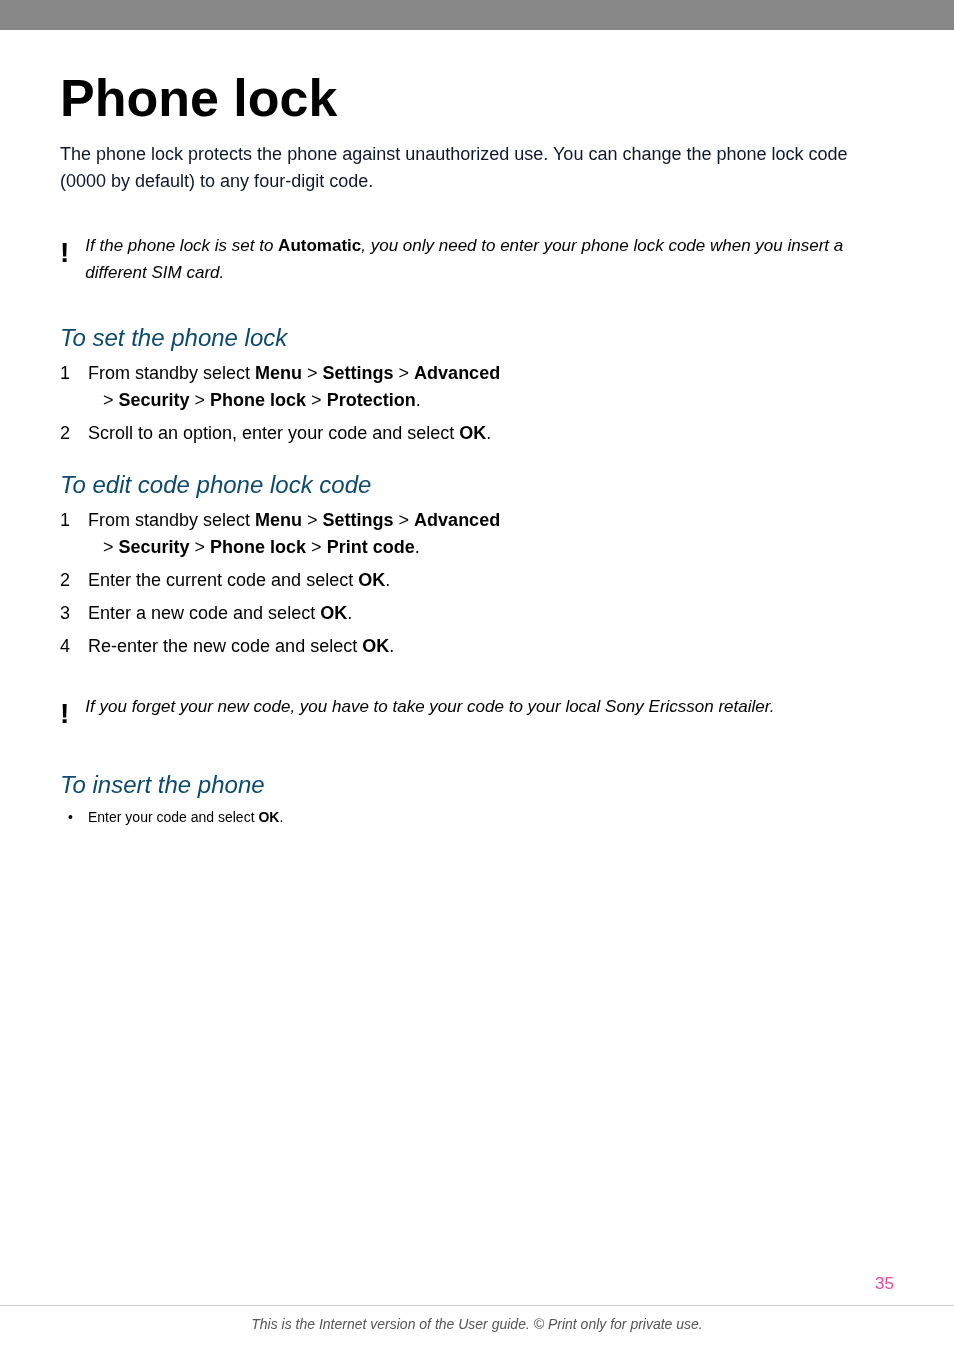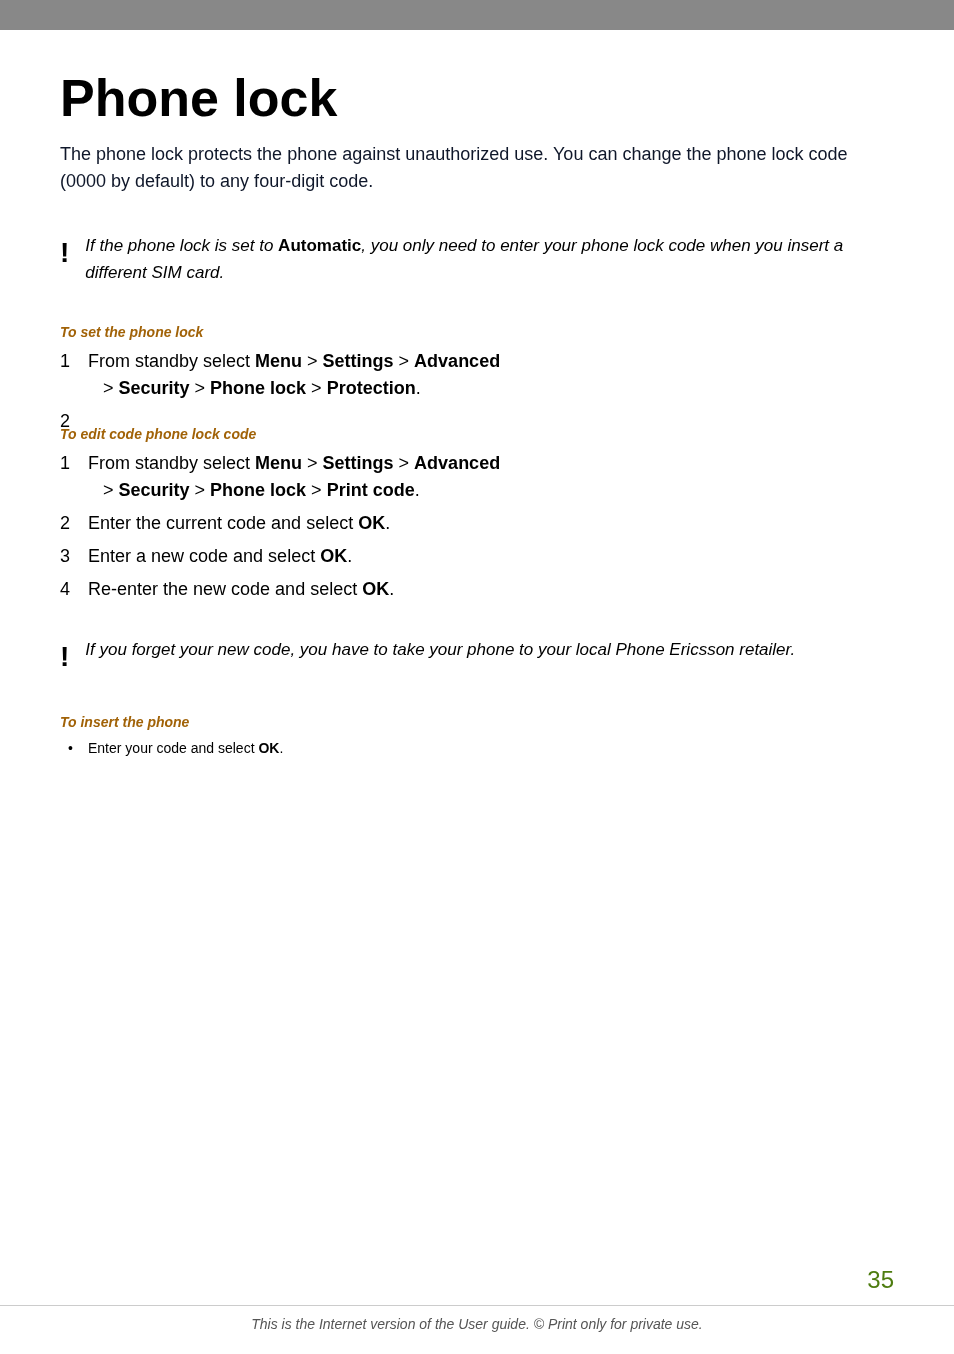--- a/index.html
+++ b/index.html
@@ -65,24 +65,24 @@
       line-height: 1.55;
     }
 
     .note-text strong {
       font-style: normal;
       font-weight: bold;
       text-align: right;
     }
 
     .section-title {
-      font-size: 14px;
-      font-weight: bold;
+      font-size: 24px;
+      font-weight: normal;
       font-style: italic;
-      color: #a16207;
+      color: #0c4a6e;
       margin-bottom: 8px;
       margin-top: 10px;
     }
 
     .numbered-list {
       list-style: none;
       padding: 0;
       margin: 0 0 20px 0;
     }
 
@@ -148,22 +148,22 @@
       font-size: 14px;
       color: #555555;
       font-style: italic;
       text-align: center;
     }
 
     .page-number {
       position: absolute;
       bottom: 60px;
       right: 60px;
-      font-size: 24px;
-      color: #4d7c0f;
+      font-size: 17px;
+      color: #ec4899;
     }
 
     .section-block {
       margin-bottom: 24px;
     }
   </style>
 </head>
 <body>
 
 <div class="top-bar"></div>
@@ -183,20 +183,21 @@
 
   <div class="section-block">
     <p class="section-title">To set the phone lock</p>
     <ol class="numbered-list">
       <li>
         <span class="num">1</span>
         <span>From standby select <strong>Menu</strong> &gt; <strong>Settings</strong> &gt; <strong>Advanced</strong><br>&nbsp;&nbsp;&nbsp;&gt; <strong>Security</strong> &gt; <strong>Phone lock</strong> &gt; <strong>Protection</strong>.</span>
       </li>
       <li>
         <span class="num">2</span>
+        <span>Scroll to an option, enter your code and select <strong>OK</strong>.</span>
       </li>
     </ol>
   </div>
 
   <div class="section-block">
     <p class="section-title">To edit code phone lock code</p>
     <ol class="numbered-list">
       <li>
         <span class="num">1</span>
         <span>From standby select <strong>Menu</strong> &gt; <strong>Settings</strong> &gt; <strong>Advanced</strong><br>&nbsp;&nbsp;&nbsp;&gt; <strong>Security</strong> &gt; <strong>Phone lock</strong> &gt; <strong>Print code</strong>.</span>
@@ -212,21 +213,21 @@
       <li>
         <span class="num">4</span>
         <span>Re-enter the new code and select <strong>OK</strong>.</span>
       </li>
     </ol>
   </div>
 
   <div class="note-box">
     <span class="note-icon">!</span>
     <p class="note-text">
-      <span>If you forget your new code, you have to take your phone to your local Phone Ericsson retailer.</span>
+      <span>If you forget your new code, you have to take your code to your local Sony Ericsson retailer.</span>
     </p>
   </div>
 
   <div class="section-block">
     <p class="section-title">To insert the phone</p>
     <ul class="bullet-list">
       <li>
         <span>Enter your code and select <strong>OK</strong>.</span>
       </li>
     </ul>

